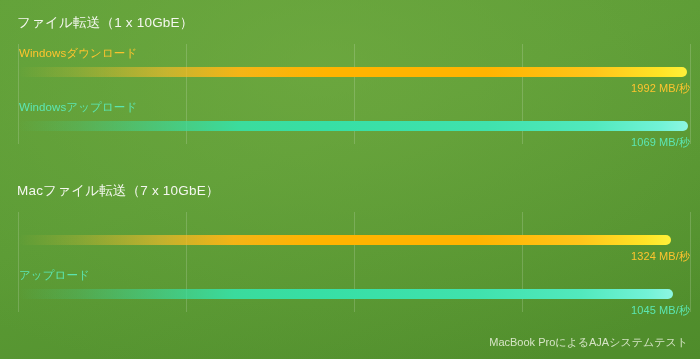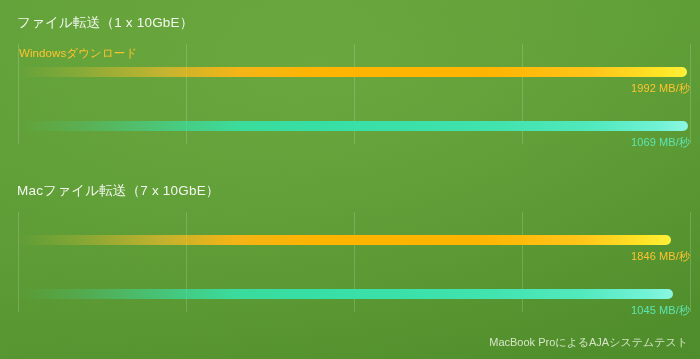--- a/index.html
+++ b/index.html
@@ -156,38 +156,40 @@
 
     <div class="metric" style="top:32px;text-align:center;">
       <div class="metric-label c-download">Windowsダウンロード</div>
       <div class="bar-track">
         <div class="bar-fill fill-download" style="width:99.6%;"></div>
       </div>
       <div class="metric-value c-download">1992 MB/秒</div>
     </div>
 
     <div class="metric" style="top:86px;">
+      <div class="metric-label c-upload">Windowsアップロード</div>
       <div class="bar-track">
         <div class="bar-fill fill-upload" style="width:99.7%;"></div>
       </div>
       <div class="metric-value c-upload">1069 MB/秒</div>
     </div>
   </div>
 
   <div class="section" style="top:182px;">
     <div class="section-title">Macファイル転送（7 x 10GbE）</div>
 
     <div class="metric" style="top:32px;">
       <div class="bar-track">
         <div class="bar-fill fill-download" style="width:97.2%;"></div>
       </div>
-      <div class="metric-value c-download">1846 MB/秒</div>
+      <div class="metric-value c-download">1324 MB/秒</div>
     </div>
 
     <div class="metric" style="top:86px;">
+      <div class="metric-label c-upload">アップロード</div>
       <div class="bar-track">
         <div class="bar-fill fill-upload" style="width:97.5%;"></div>
       </div>
       <div class="metric-value c-upload">1045 MB/秒</div>
     </div>
   </div>
 
   <div class="footer">MacBook ProによるAJAシステムテスト</div>
 
 </div>

